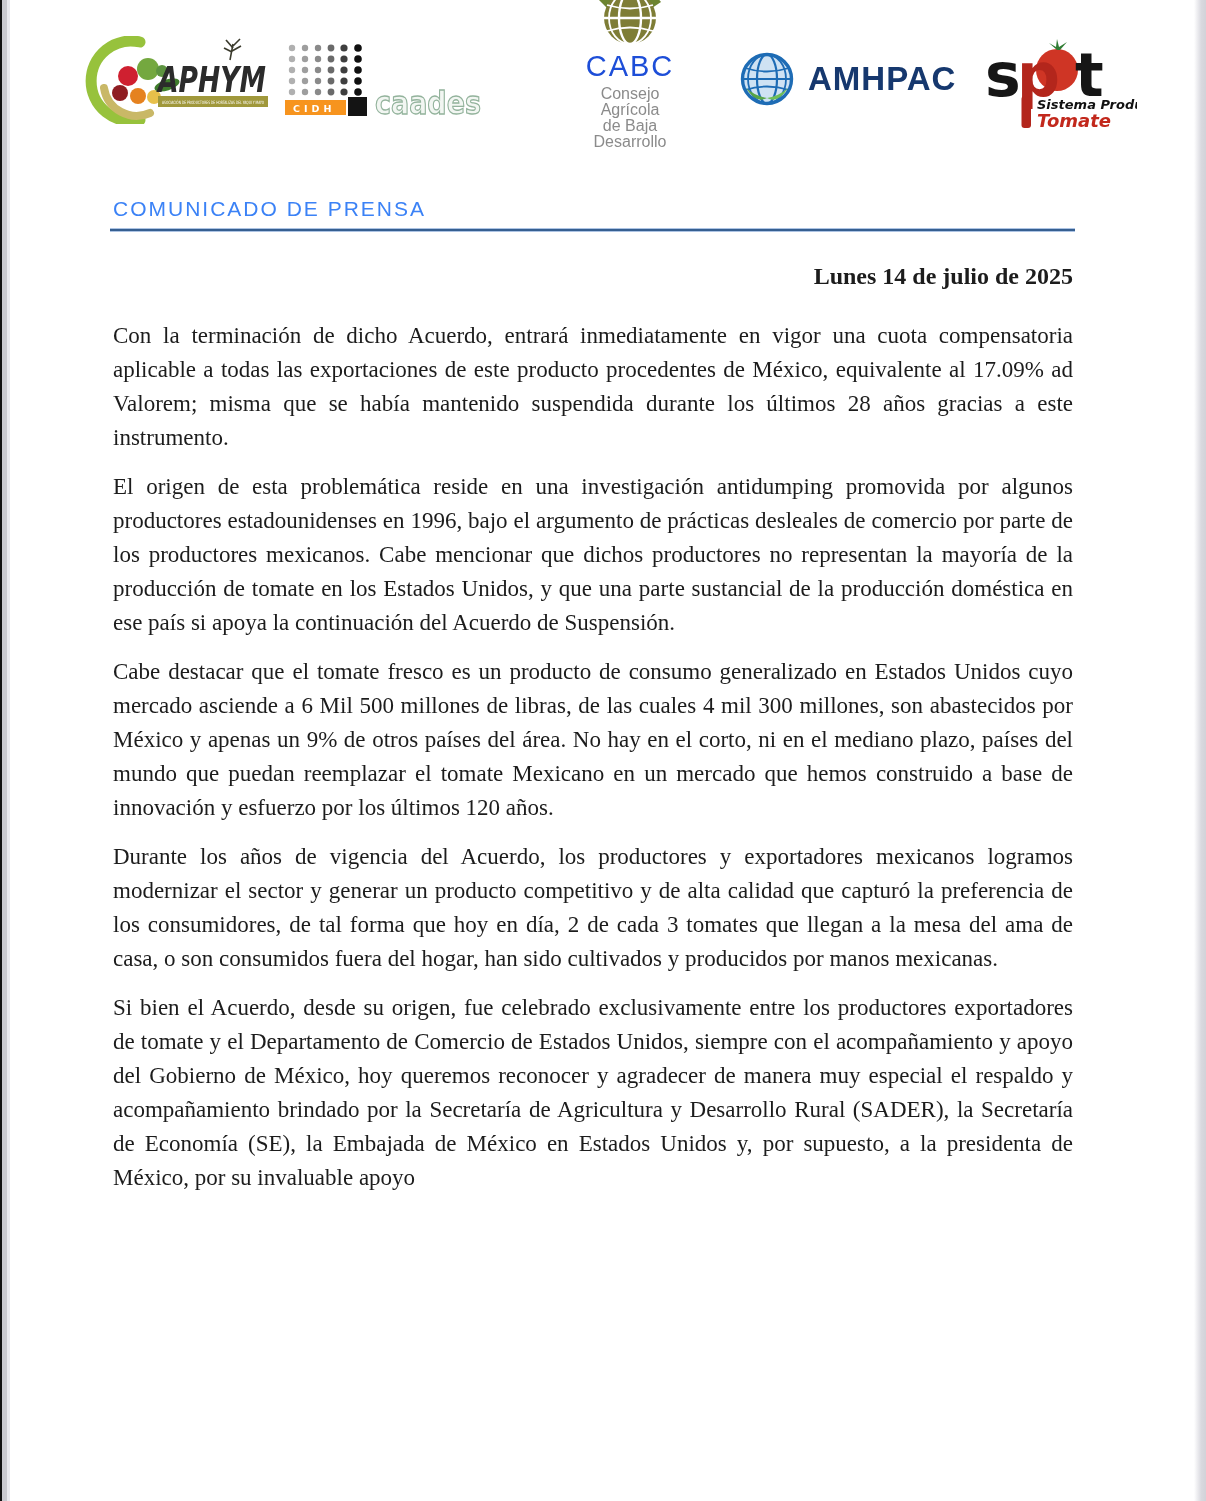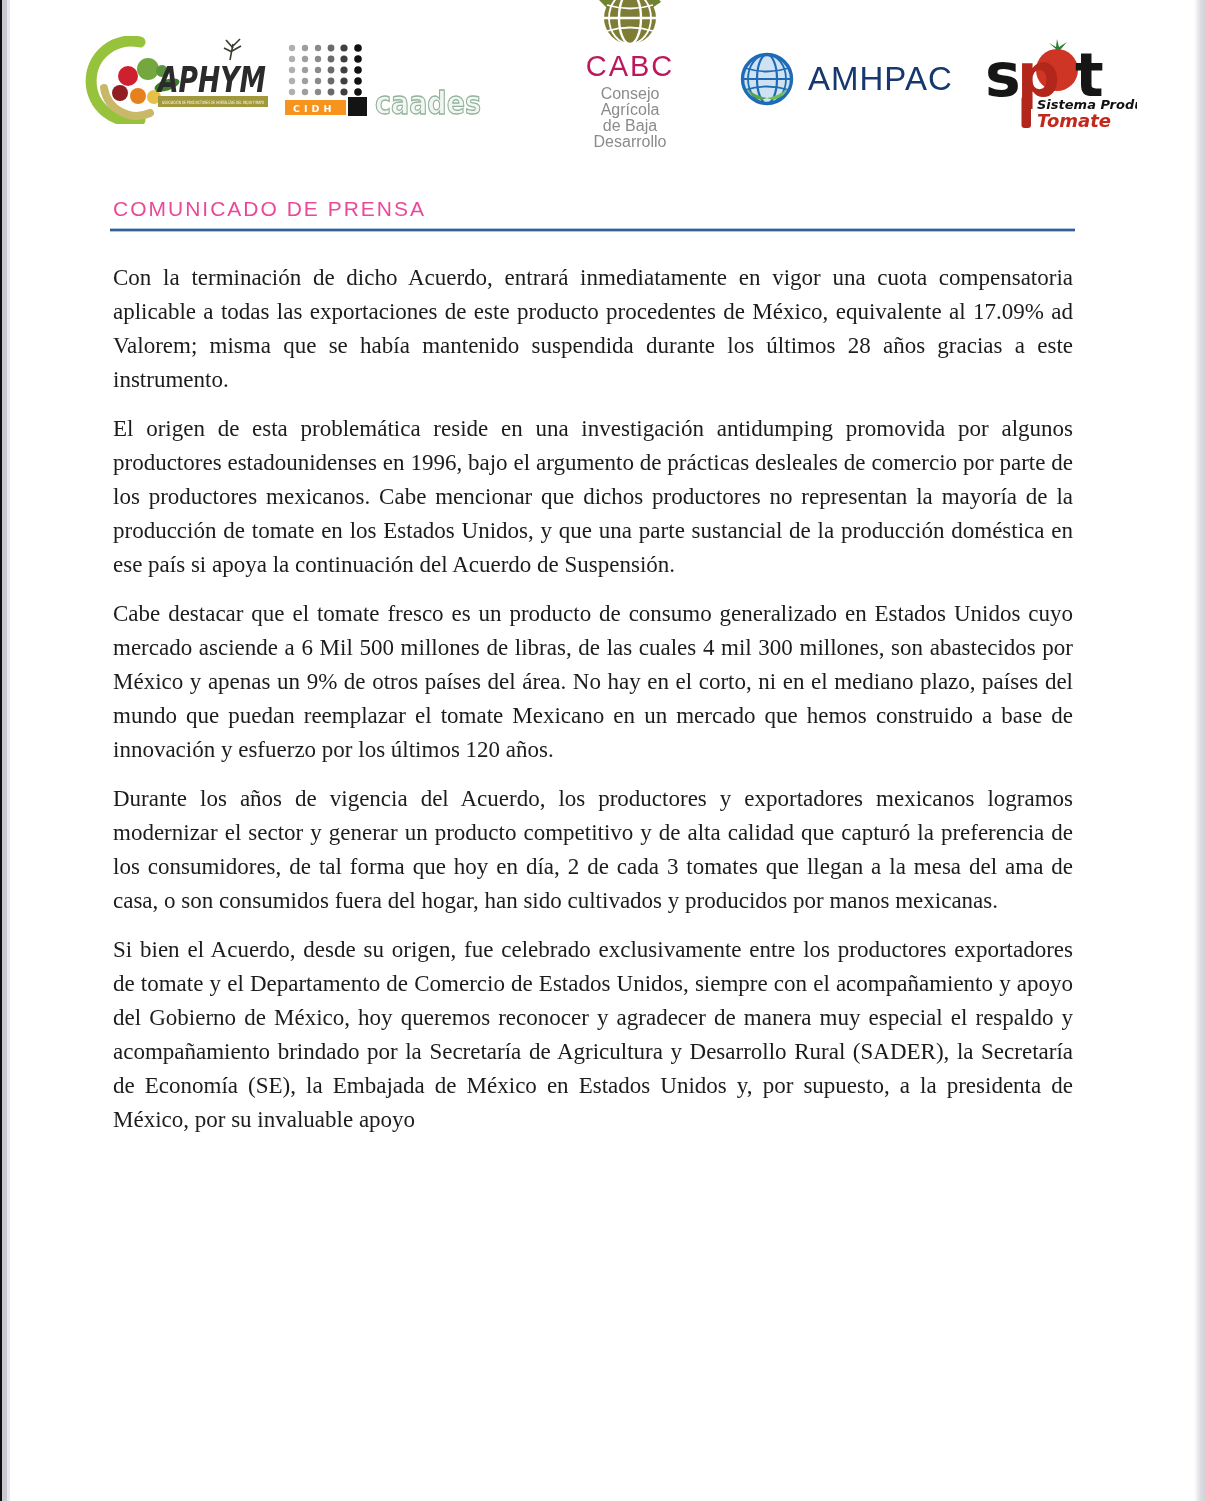--- a/index.html
+++ b/index.html
@@ -17,30 +17,30 @@
   .edge-right{position:absolute;right:0;top:0;width:12px;height:1501px;
     background:linear-gradient(90deg,#ffffff 0,#d9d9df 60%,#d2d2d8 100%);}
   .content{position:relative;margin:0 118px 0 113px;width:960px;}
 
   
   .logo-bar{position:relative;height:140px;width:1206px;}
   .logo{position:absolute;}
   .logo-aphym{left:78px;top:36px;}
   .logo-cidh{left:285px;top:42px;}
   .logo-cabc{left:578px;top:-10px;width:104px;text-align:center;font-family:"Liberation Sans",sans-serif;}
-  .cabc-name{font-size:29px;color:#be185d;letter-spacing:2px;margin-top:-2px;}
+  .cabc-name{font-size:29px;color:#1d4ed8;letter-spacing:2px;margin-top:-2px;}
   .cabc-sub{font-size:16px;color:#8b8b8b;line-height:16px;margin-top:3px;}
   .logo-amhpac{left:740px;top:52px;display:flex;align-items:center;gap:14px;}
-  .amhpac-name{font-family:"Liberation Sans",sans-serif;font-weight:400;font-size:33px;color:#16386e;letter-spacing:1px;}
+  .amhpac-name{font-family:"Liberation Sans",sans-serif;font-weight:700;font-size:33px;color:#16386e;letter-spacing:1px;}
   .logo-spt{left:985px;top:34px;}
 
   
   .kicker{
     font-family:"Liberation Sans",sans-serif;
-    font-size:21px;letter-spacing:2px;color:#ec4899;
+    font-size:21px;letter-spacing:2px;color:#3b82f6;
     margin-top:57px;
   }
   .rule{
     height:4px;margin-top:7px;width:965px;margin-left:-3px;
     background:linear-gradient(#adc4e4 0 1px,#365f91 1px 3px,#adc4e4 3px 4px);
   }
   .date-line{
     margin-top:31px;text-align:right;
     font-weight:bold;font-size:24px;
   }
@@ -188,20 +188,21 @@
         <text x="52" y="75" font-size="13" font-weight="800" font-style="italic" fill="#111111">Sistema Producto</text>
         <text x="52" y="93" font-size="18" font-weight="800" font-style="italic" fill="#c2281c">Tomate</text>
       </svg>
     </div>
   </div>
 
   <div class="content">
     <div class="kicker">COMUNICADO DE PRENSA</div>
     <div class="rule"></div>
 
+    <div class="date-line">Lunes 14 de julio de 2025</div>
 
 
     <div class="body-text">
       <p>Con la terminación de dicho Acuerdo, entrará inmediatamente en vigor una cuota compensatoria aplicable a todas las exportaciones de este producto procedentes de México, equivalente al 17.09% ad Valorem; misma que se había mantenido suspendida durante los últimos 28 años gracias a este instrumento.</p>
       <p>El origen de esta problemática reside en una investigación antidumping promovida por algunos productores estadounidenses en 1996, bajo el argumento de prácticas desleales de comercio por parte de los productores mexicanos. Cabe mencionar que dichos productores no representan la mayoría de la producción de tomate en los Estados Unidos, y que una parte sustancial de la producción doméstica en ese país si apoya la continuación del Acuerdo de Suspensión.</p>
       <p>Cabe destacar que el tomate fresco es un producto de consumo generalizado en Estados Unidos cuyo mercado asciende a 6 Mil 500 millones de libras, de las cuales 4 mil 300 millones, son abastecidos por México y apenas un 9% de otros países del área. No hay en el corto, ni en el mediano plazo, países del mundo que puedan reemplazar el tomate Mexicano en un mercado que hemos construido a base de innovación y esfuerzo por los últimos 120 años.</p>
       <p>Durante los años de vigencia del Acuerdo, los productores y exportadores mexicanos logramos modernizar el sector y generar un producto competitivo y de alta calidad que capturó la preferencia de los consumidores, de tal forma que hoy en día, 2 de cada 3 tomates que llegan a la mesa del ama de casa, o son consumidos fuera del hogar, han sido cultivados y producidos por manos mexicanas.</p>
       <p>Si bien el Acuerdo, desde su origen, fue celebrado exclusivamente entre los productores exportadores de tomate y el Departamento de Comercio de Estados Unidos, siempre con el acompañamiento y apoyo del Gobierno de México, hoy queremos reconocer y agradecer de manera muy especial el respaldo y acompañamiento brindado por la Secretaría de Agricultura y Desarrollo Rural (SADER), la Secretaría de Economía (SE), la Embajada de México en Estados Unidos y, por supuesto, a la presidenta de México, por su invaluable apoyo</p>
     </div>
   </div>

